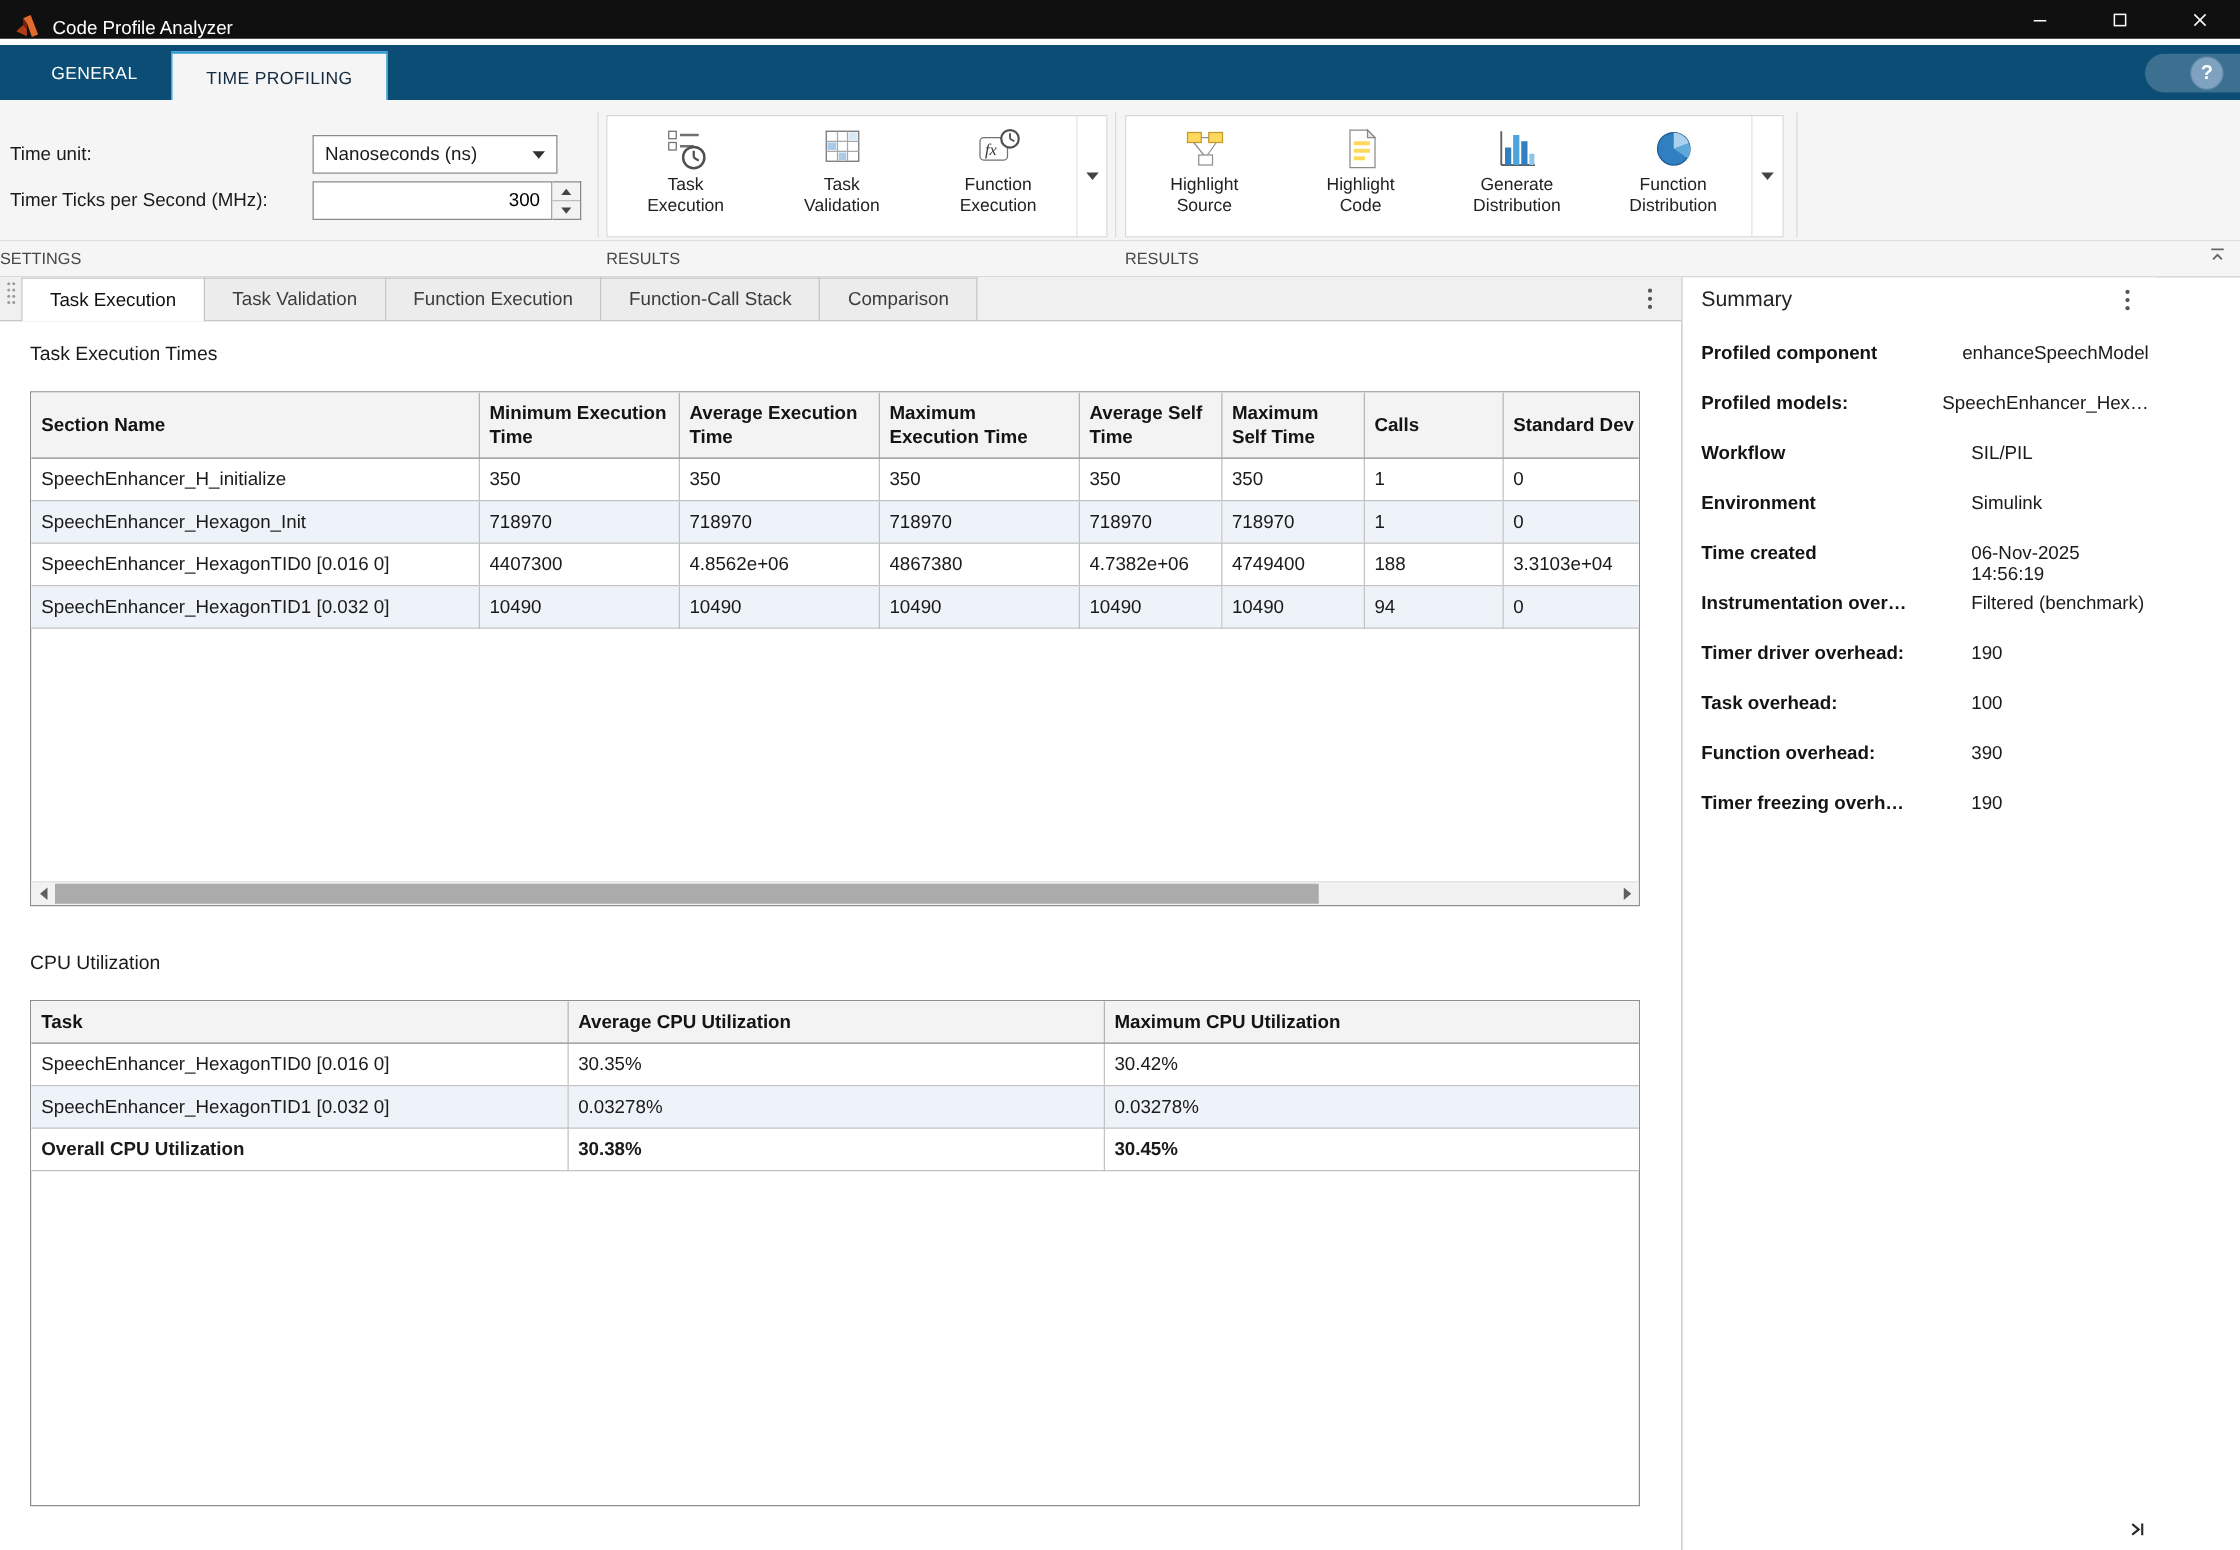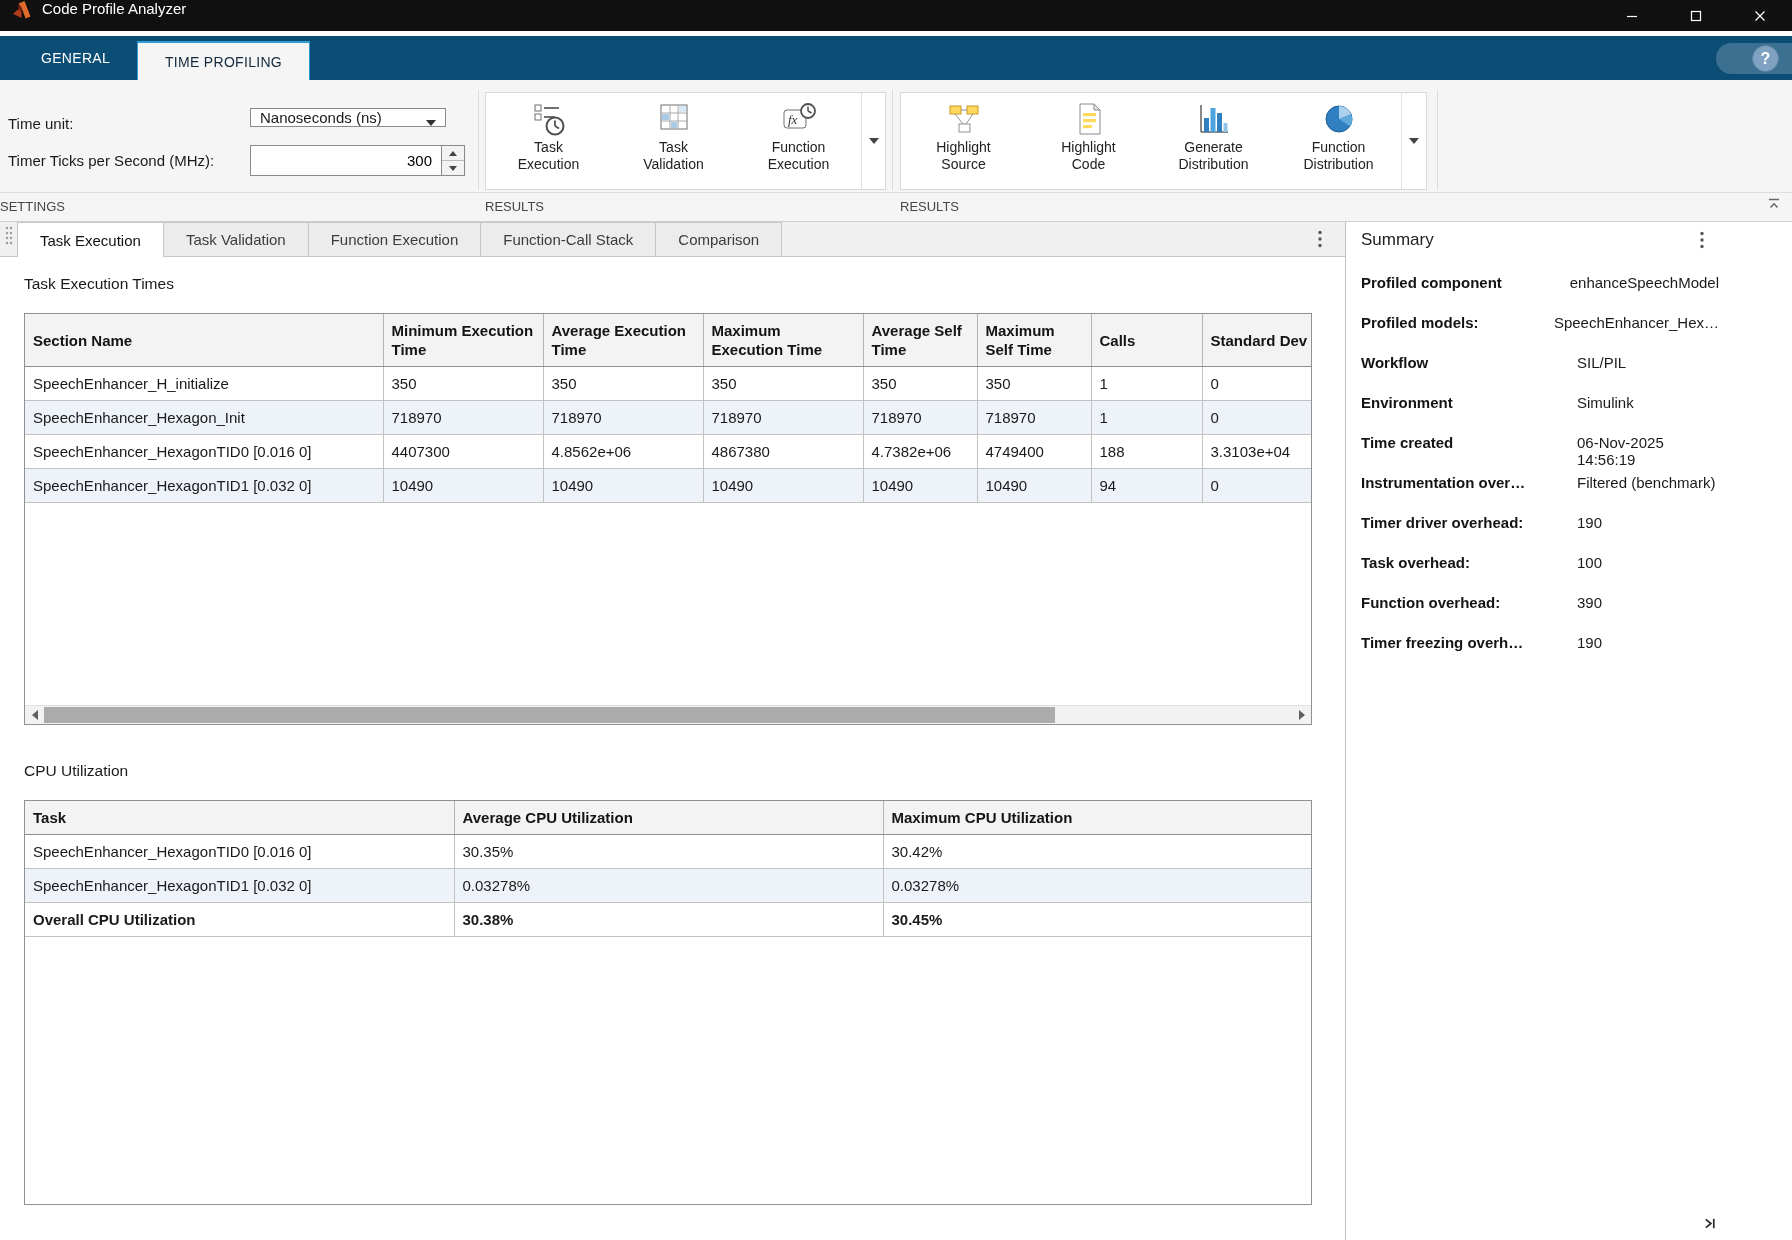--- a/index.html
+++ b/index.html
@@ -1,21 +1,21 @@
 <!DOCTYPE html>
 <html><head>
 <meta charset="utf-8">
 <style>
   *{margin:0;padding:0;box-sizing:border-box;}
   html,body{width:1792px;height:1240px;overflow:hidden;background:#fff;
     font-family:"Liberation Sans",sans-serif;color:#1a1a1a;}
 
   
   .titlebar{position:absolute;left:0;top:0;width:1792px;height:31px;background:#101010;
-    display:flex;align-items:flex-start;color:#fff;}
+    display:flex;align-items:flex-end;color:#fff;}
   .logo{width:20px;height:20px;margin:0 10px 0 12px;flex:0 0 auto;}
   .wtitle{font-size:15px;}
   .wincontrols{margin-left:auto;display:flex;height:100%;}
   .winbtn{width:64px;height:100%;display:flex;align-items:center;justify-content:center;}
 
   
   .tabbar{position:absolute;left:0;top:36px;width:1792px;height:44px;background:#0b4d75;
     display:flex;align-items:flex-end;}
   .tabbar .spacer-left{width:14px;}
   .rtab{height:44px;display:flex;align-items:center;justify-content:center;padding:0 27px;
@@ -25,22 +25,22 @@
   .helppill{position:absolute;right:0;top:7px;width:76px;height:31px;
     background:rgba(255,255,255,.20);border-radius:16px 0 0 16px;}
   .helpbtn{position:absolute;right:13px;top:9px;width:27px;height:27px;border-radius:50%;
     background:#7fa2c0;border:1px solid #5d83a6;color:#fff;font-weight:bold;font-size:16px;
     display:flex;align-items:center;justify-content:center;}
 
   
   .ribbon{position:absolute;left:0;top:80px;width:1792px;height:142px;background:#f5f5f5;
     border-bottom:1px solid #cfcfcf;}
   .fieldlabel{position:absolute;font-size:15px;color:#1a1a1a;}
-  .select{position:absolute;left:250px;top:28px;width:196px;height:19px;display:flex;
-    align-items:flex-end;background:#fff;border:1px solid #8a8a8a;padding:0 9px;font-size:15px;}
+  .select{position:absolute;left:250px;top:28px;width:196px;height:31px;display:flex;
+    align-items:center;background:#fff;border:1px solid #8a8a8a;padding:0 9px;font-size:15px;}
   .select .caret{margin-left:auto;width:0;height:0;border-left:5px solid transparent;
     border-right:5px solid transparent;border-top:6px solid #303030;}
   input.num{position:absolute;left:250px;top:65px;width:192px;height:31px;
     border:1px solid #8a8a8a;font:15px "Liberation Sans",sans-serif;text-align:right;
     padding:0 9px;background:#fff;}
   .spinner{position:absolute;left:442px;top:65px;width:23px;height:31px;display:flex;
     flex-direction:column;border:1px solid #8a8a8a;border-left:none;background:#f3f3f3;}
   .spinbtn{flex:1;display:flex;align-items:center;justify-content:center;}
   .spinbtn + .spinbtn{border-top:1px solid #bdbdbd;}
   .tri-up{width:0;height:0;border-left:4px solid transparent;border-right:4px solid transparent;

